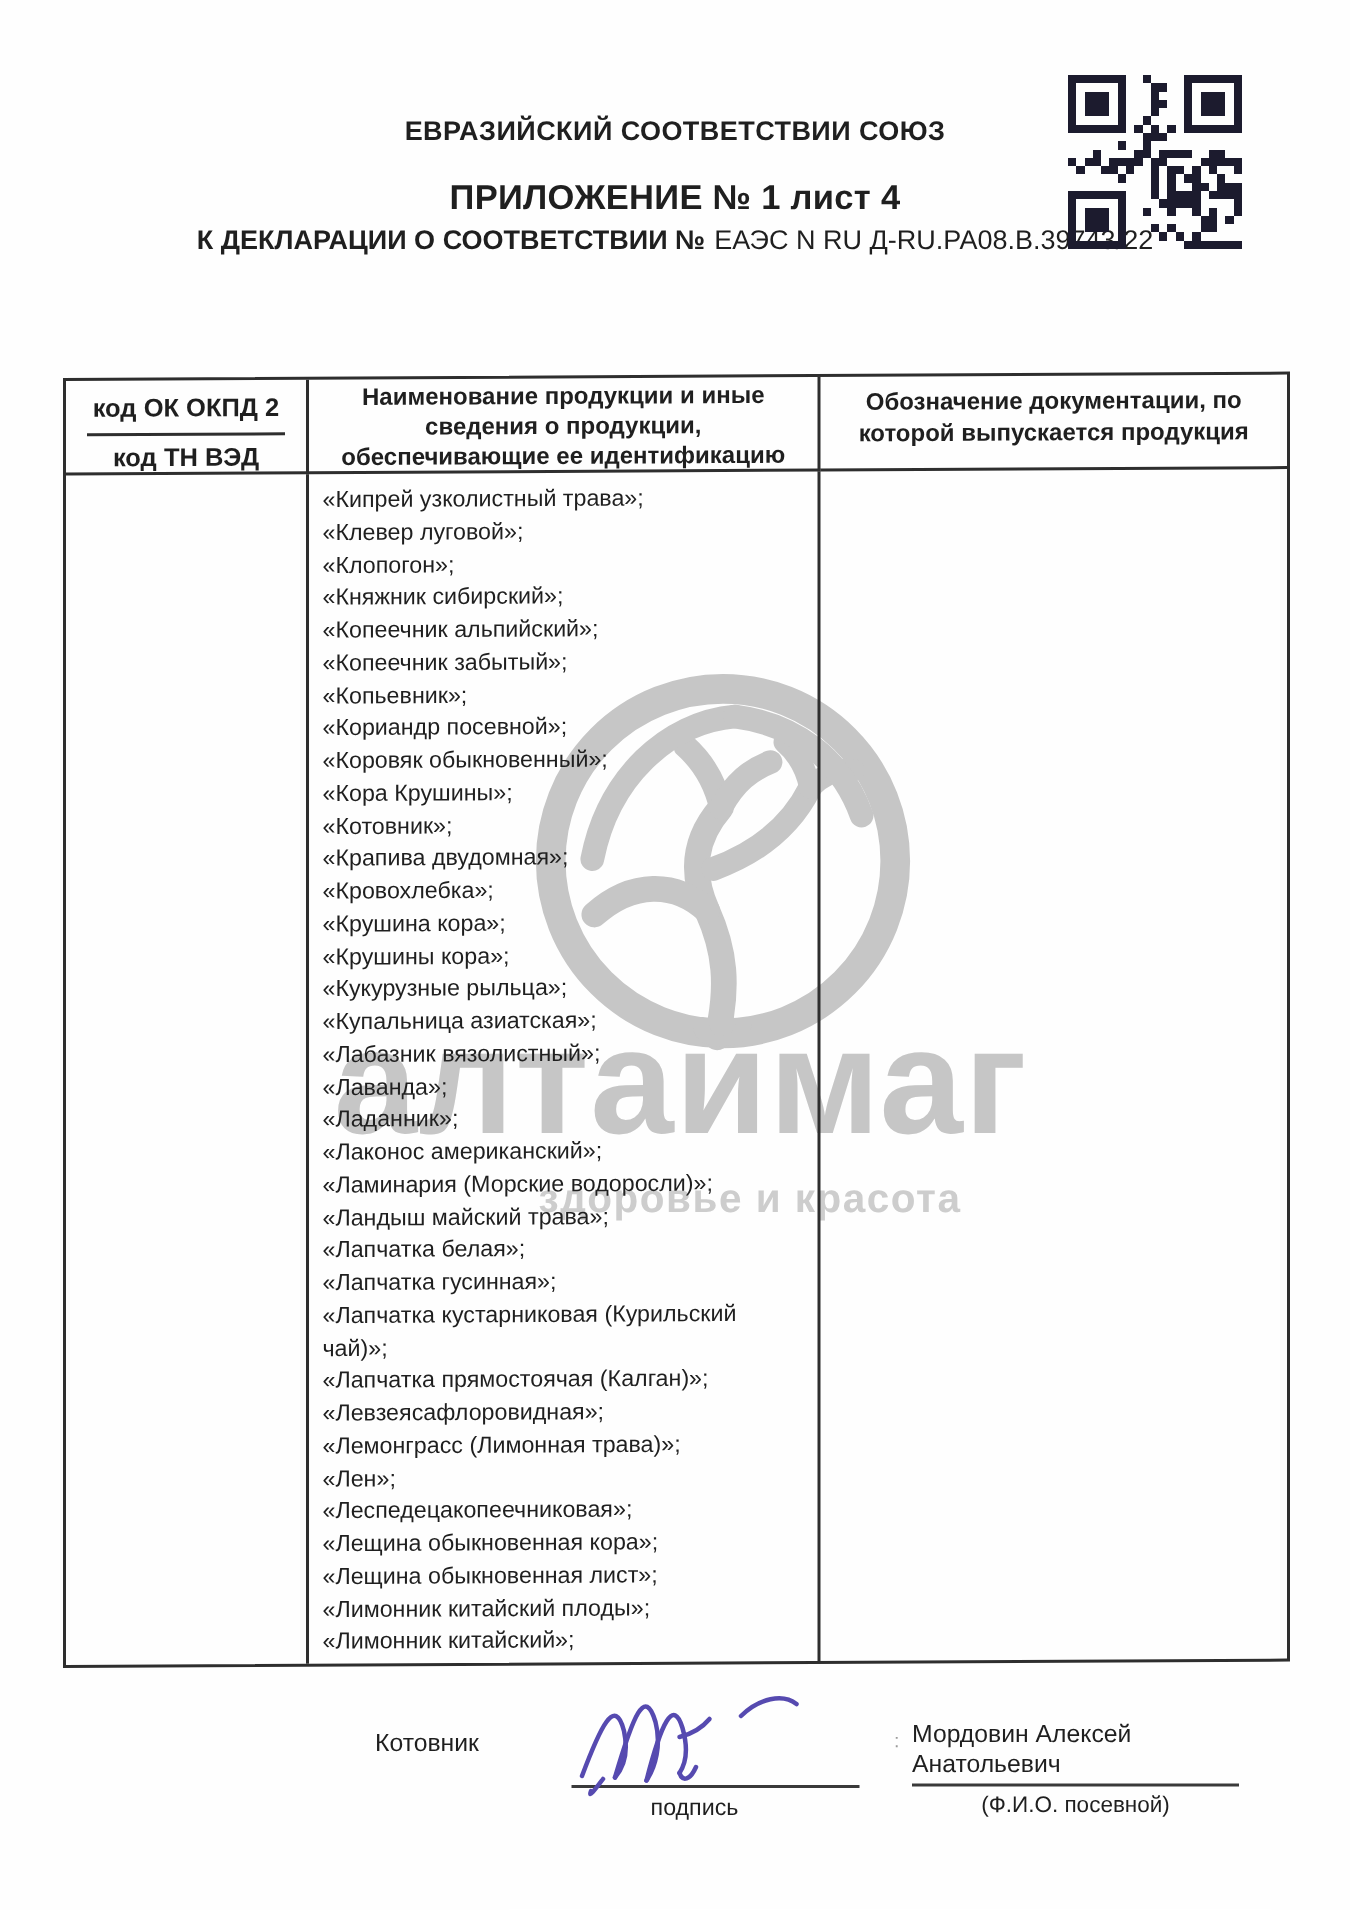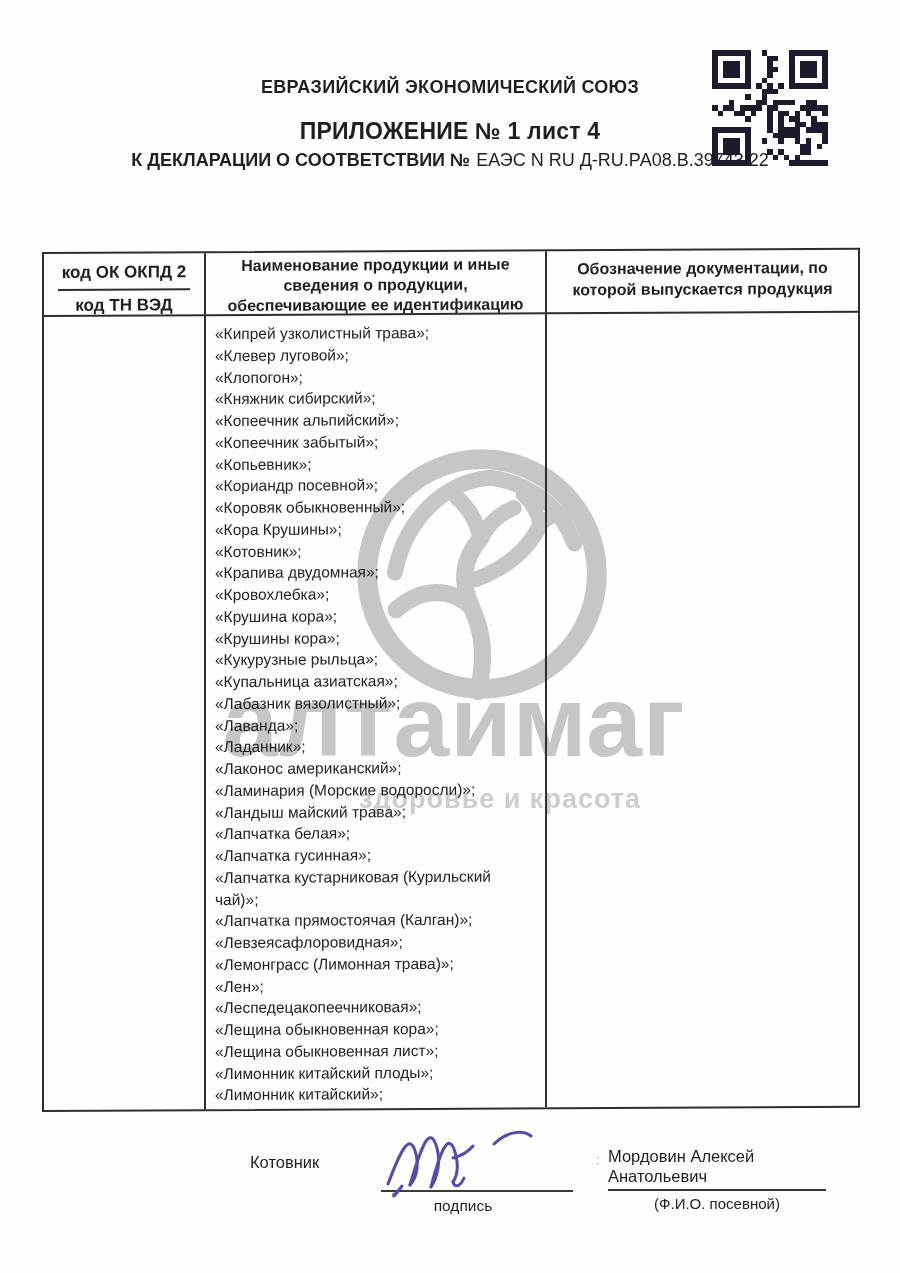--- a/index.html
+++ b/index.html
@@ -64,21 +64,21 @@
   .name-block{position:absolute;left:608px;top:1146px;width:218px;text-align:left;font-size:16.5px;line-height:20px;z-index:3;}
   .name-line{position:absolute;left:608px;top:1189px;width:218px;border-top:2px solid #3a3a3a;z-index:3;}
   .name-caption{position:absolute;left:717px;top:1195px;transform:translateX(-50%);font-size:15px;z-index:3;}
   .stray-mark{position:absolute;left:596px;top:1155px;font-size:13px;color:#9a9a9a;z-index:3;}
 </style>
 </head>
 <body>
 
 <div class="page">
 
-  <div class="hline h1">ЕВРАЗИЙСКИЙ ЭКОНОМИЧЕСКИЙ СОЮЗ</div>
+  <div class="hline h1">ЕВРАЗИЙСКИЙ СООТВЕТСТВИИ СОЮЗ</div>
   <div class="hline h2">ПРИЛОЖЕНИЕ № 1 лист 4</div>
   <div class="hline h3">
     <span class="b">К ДЕКЛАРАЦИИ О СООТВЕТСТВИИ №</span><span>ЕАЭС N RU Д-RU.РА08.В.39743/22</span>
   </div>
 
   <div class="qr">
     <svg id="qr-svg" width="116" height="116" viewBox="0 0 21 21" shape-rendering="crispEdges">
         <rect x="0" y="0" width="1" height="1" fill="#1c1b2e"></rect>
         <rect x="1" y="0" width="1" height="1" fill="#1c1b2e"></rect>
         <rect x="2" y="0" width="1" height="1" fill="#1c1b2e"></rect>

